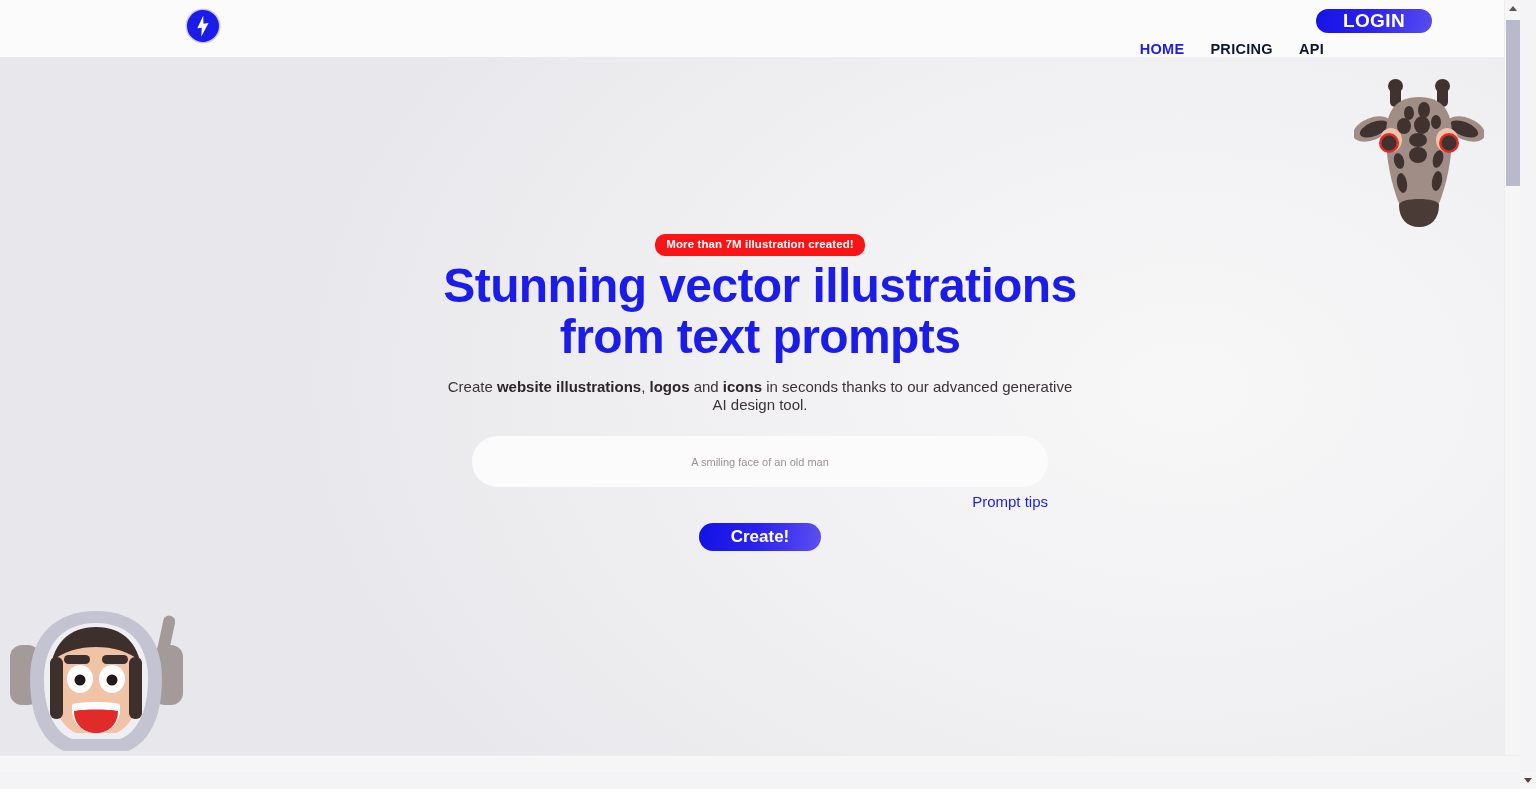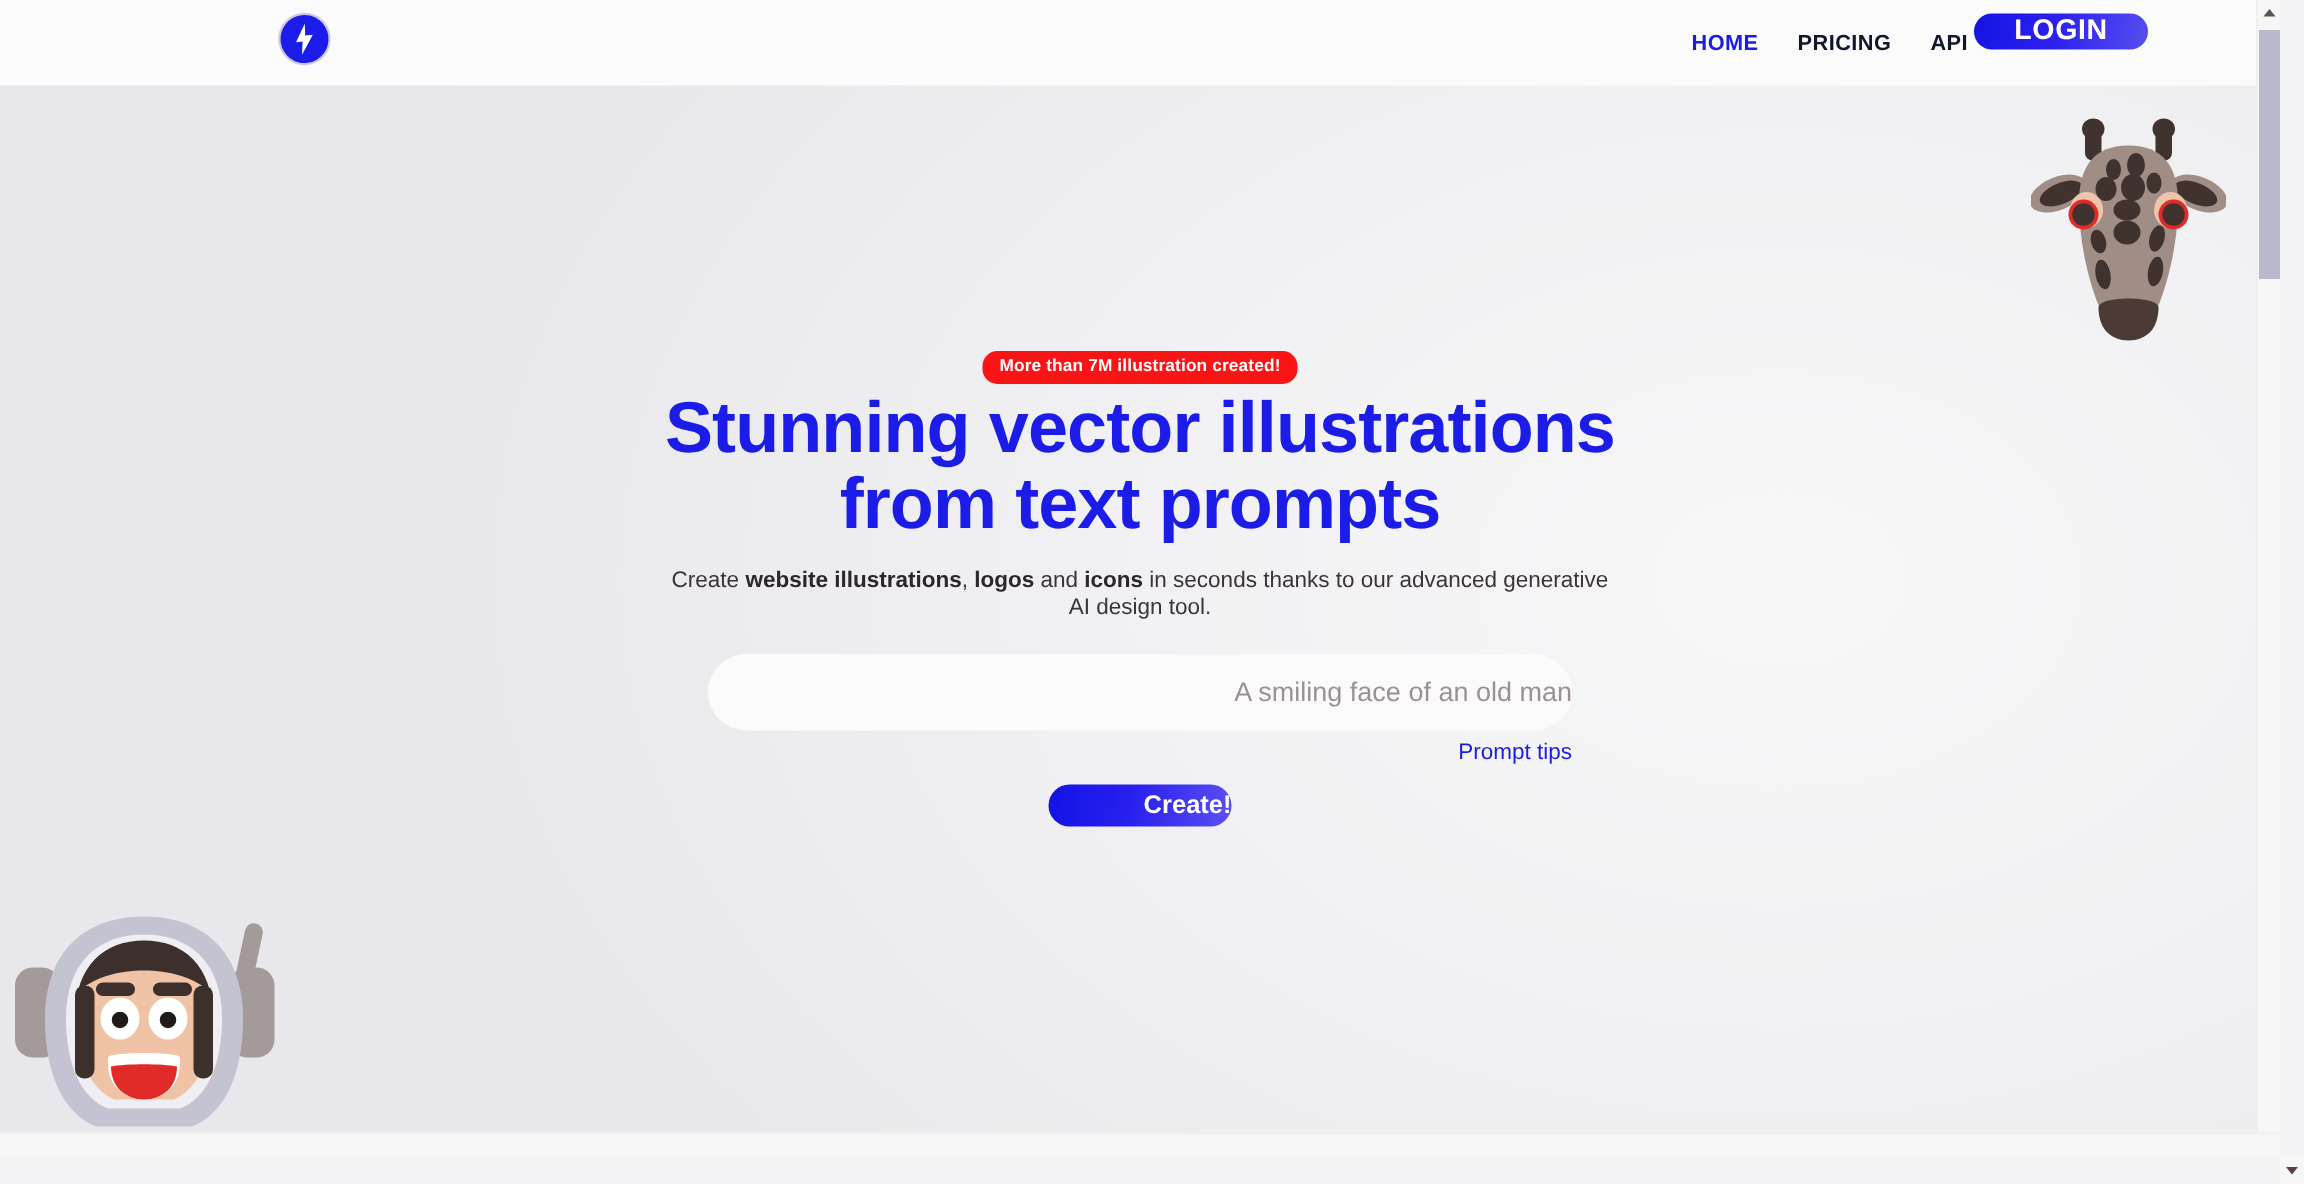--- a/index.html
+++ b/index.html
@@ -63,25 +63,25 @@
     display: flex;
     align-items: center;
     justify-content: center;
     transform: rotate(-7deg);
     box-shadow: 0 0 0 1.5px rgba(160,160,210,0.55);
   }
   .logo-bolt { width: 18px; height: 22px; display:block; }
 
   .nav {
     position: absolute;
-    right: 208px;
+    right: 196px;
     top: 0;
     height: 57px;
     display: flex;
-    align-items: center;
+    align-items: flex-end;
     gap: 26px;
   }
   .nav-link {
     font-size: 14.5px;
     font-weight: 700;
     letter-spacing: 0.3px;
     color: #0f172a;
     text-decoration: none;
     cursor: pointer;
     white-space: nowrap;
@@ -160,23 +160,23 @@
   .subhead b { font-weight: 700; color: #2e262b; }
 
   .prompt-field {
     margin: 22px auto 0;
     width: 576px;
     height: 51px;
     border-radius: 26px;
     background: #fcfbfb;
     border: none;
     outline: none;
-    text-align: right;
+    text-align: center;
     font-family: "Liberation Sans", sans-serif;
-    font-size: 18px;
+    font-size: 11px;
     color: #a16207;
     display: block;
   }
   .prompt-field::placeholder { color: #9a9095; opacity: 1; }
 
   .tips-row {
     width: 576px;
     margin: 6px auto 0;
     text-align: right;
   }
@@ -194,21 +194,20 @@
     width: 122px;
     height: 28px;
     border: none;
     border-radius: 23px;
     background: linear-gradient(100deg, #1212e5 0%, #2a22ee 48%, #5d50f1 100%);
     color: #ffffff;
     font-family: "Liberation Sans", sans-serif;
     font-size: 17px;
     font-weight: 700;
     cursor: pointer;
-    text-align: right;
   }
 
   
   .art-giraffe {
     position: absolute;
     right: 36px;
     top: 20px;
     width: 130px;
     height: 165px;
     z-index: 5;

